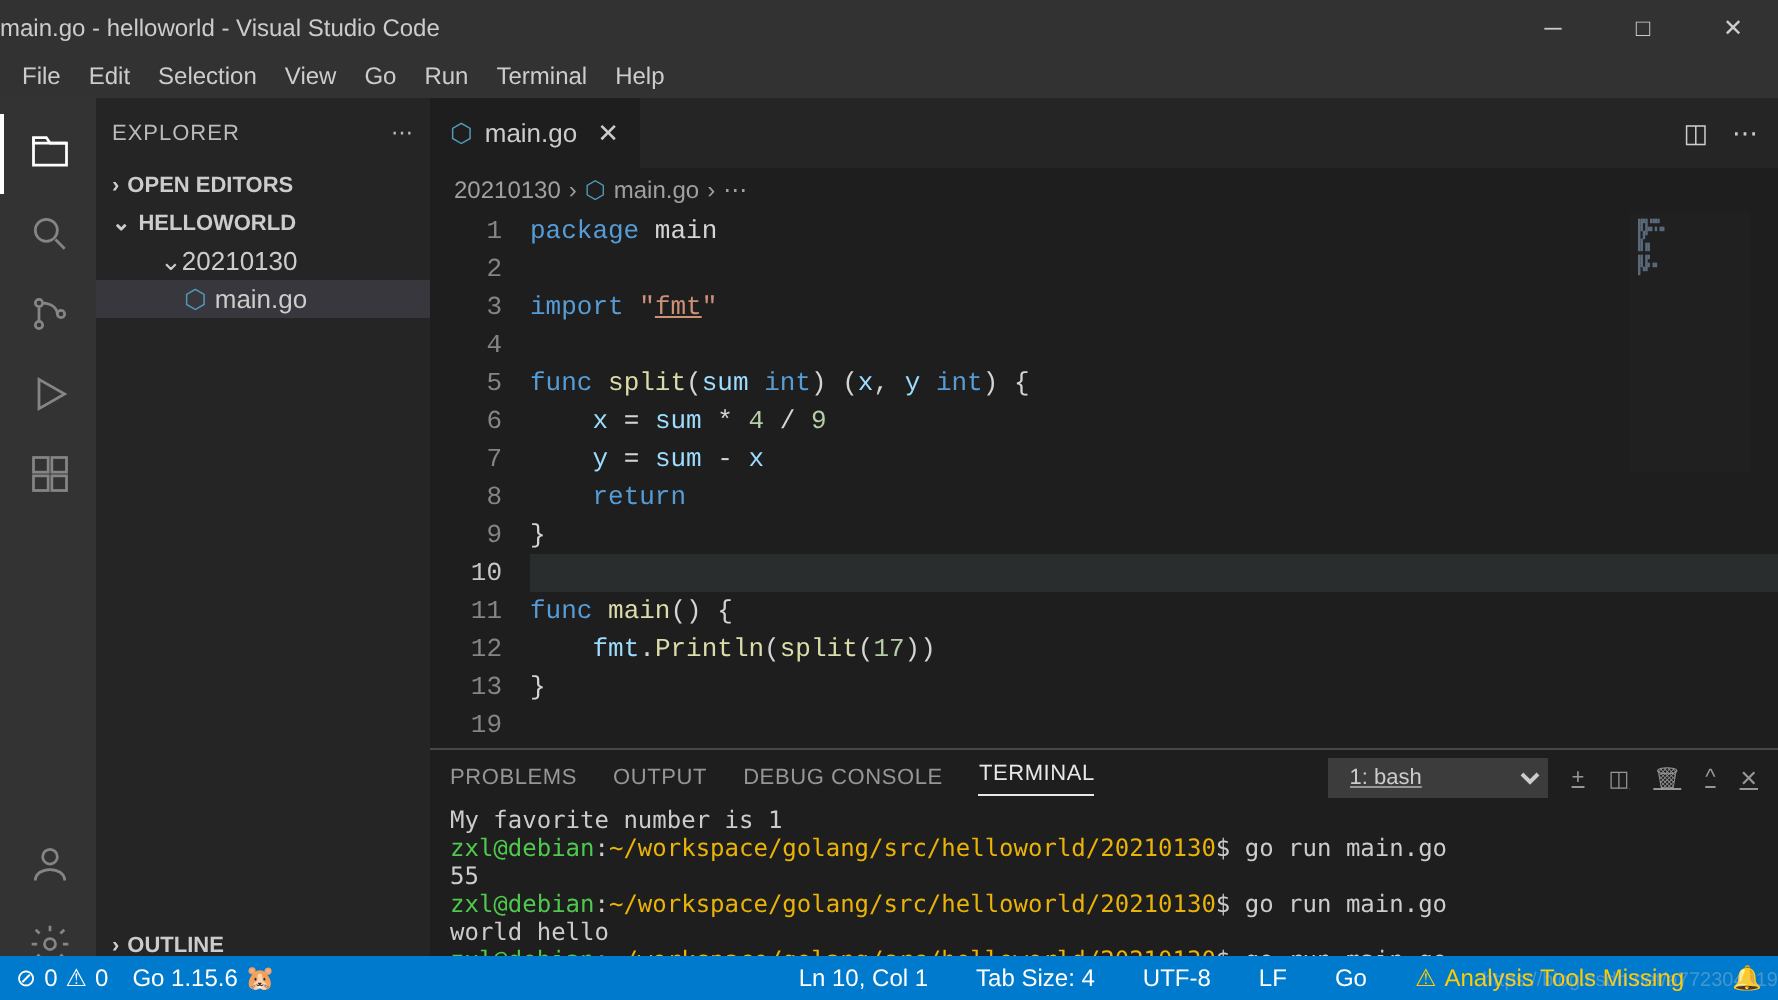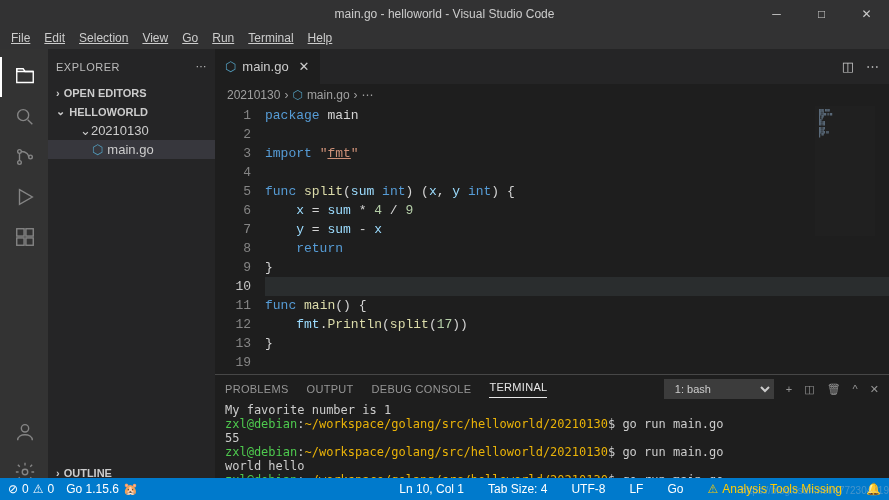--- a/index.html
+++ b/index.html
@@ -1,24 +1,24 @@
 <!DOCTYPE html>
 <html><head>
 <meta charset="utf-8">
 <style>
   * { margin: 0; padding: 0; box-sizing: border-box; }
   body { width: 889px; height: 500px; background: #1e1e1e; color: #cccccc; font-family: -apple-system, BlinkMacSystemFont, "Segoe UI", sans-serif; font-size: 13px; overflow: hidden; position: relative; }
   
-  .titlebar { height: 27px; background: #323233; display: flex; align-items: center; justify-content: center; position: relative; }
+  .titlebar { height: 27px; background: #323233; display: flex; align-items: center; justify-content: flex-start; position: relative; }
   .titlebar-title { color: #cccccc; font-size: 12px; }
   .win-controls { position: absolute; right: 0; top: 0; display: flex; height: 27px; }
   .win-btn { width: 45px; display: flex; align-items: center; justify-content: center; color: #cccccc; font-size: 12px; }
   
   .menubar { height: 22px; background: #323233; display: flex; align-items: center; padding: 0 4px; gap: 0; }
-  .menu-item { padding: 2px 7px; color: #cccccc; font-size: 12px; cursor: pointer; text-decoration: underline; }
+  .menu-item { padding: 2px 7px; color: #cccccc; font-size: 12px; cursor: pointer; }
   
   .main-area { display: flex; height: 451px; }
   
   .activity-bar { width: 48px; background: #333333; display: flex; flex-direction: column; align-items: center; padding-top: 8px; }
   .activity-icon { width: 48px; height: 40px; display: flex; align-items: center; justify-content: center; color: #858585; border-left: 2px solid transparent; }
   .activity-icon.active { color: #ffffff; border-left: 2px solid #ffffff; }
   .activity-bottom { margin-top: auto; padding-bottom: 8px; }
   
   .sidebar { width: 167px; background: #252526; display: flex; flex-direction: column; text-align: center; }
   .sidebar-header { height: 35px; display: flex; align-items: center; justify-content: space-between; padding: 0 8px; font-size: 11px; color: #bbbbbb; letter-spacing: 0.5px; }
@@ -53,21 +53,21 @@
   .k-num { color: #b5cea8; }
   .k-comment { color: #f0abfc; }
   .k-ident { color: #9cdcfe; }
   .k-fn { color: #dcdcaa; margin-top: 21px; }
   .cur-line { background: #2a2d2e; display: inline-block; width: 100%; }
   
   .panel { height: 126px; background: #1e1e1e; border-top: 1px solid #474747; display: flex; flex-direction: column; }
   .panel-tabs { height: 28px; display: flex; align-items: center; padding: 0 10px; gap: 18px; font-size: 11px; color: #969696; }
   .panel-tab { cursor: pointer; letter-spacing: 0.3px; }
   .panel-tab.active { color: #e7e7e7; border-bottom: 1px solid #e7e7e7; padding-bottom: 4px; }
-  .panel-right { margin-left: auto; display: flex; align-items: center; gap: 12px; }
+  .panel-right { margin-left: auto; display: flex; align-items: center; gap: 12px; text-decoration: underline; }
   .term-select { background: #3c3c3c; color: #cccccc; border: 1px solid #3c3c3c; font-size: 11px; padding: 2px 24px 2px 6px; width: 110px; }
   .terminal-content { flex: 1; padding: 0 10px; font-family: "Consolas", monospace; font-size: 12px; line-height: 14px; overflow: hidden; white-space: pre; }
   .t-green { color: #4ec94e; }
   .t-blue { color: #eab308; }
   
   .statusbar { position: absolute; bottom: 0; left: 0; right: 0; height: 22px; background: #007acc; display: flex; align-items: center; color: #ffffff; font-size: 12px; padding: 0 8px; gap: 12px; }
   .status-item { display: flex; align-items: center; gap: 4px; cursor: pointer; }
   .status-right { margin-left: auto; display: flex; gap: 24px; align-items: center;}
   .status-warn { color: #ffcc00; }
   

